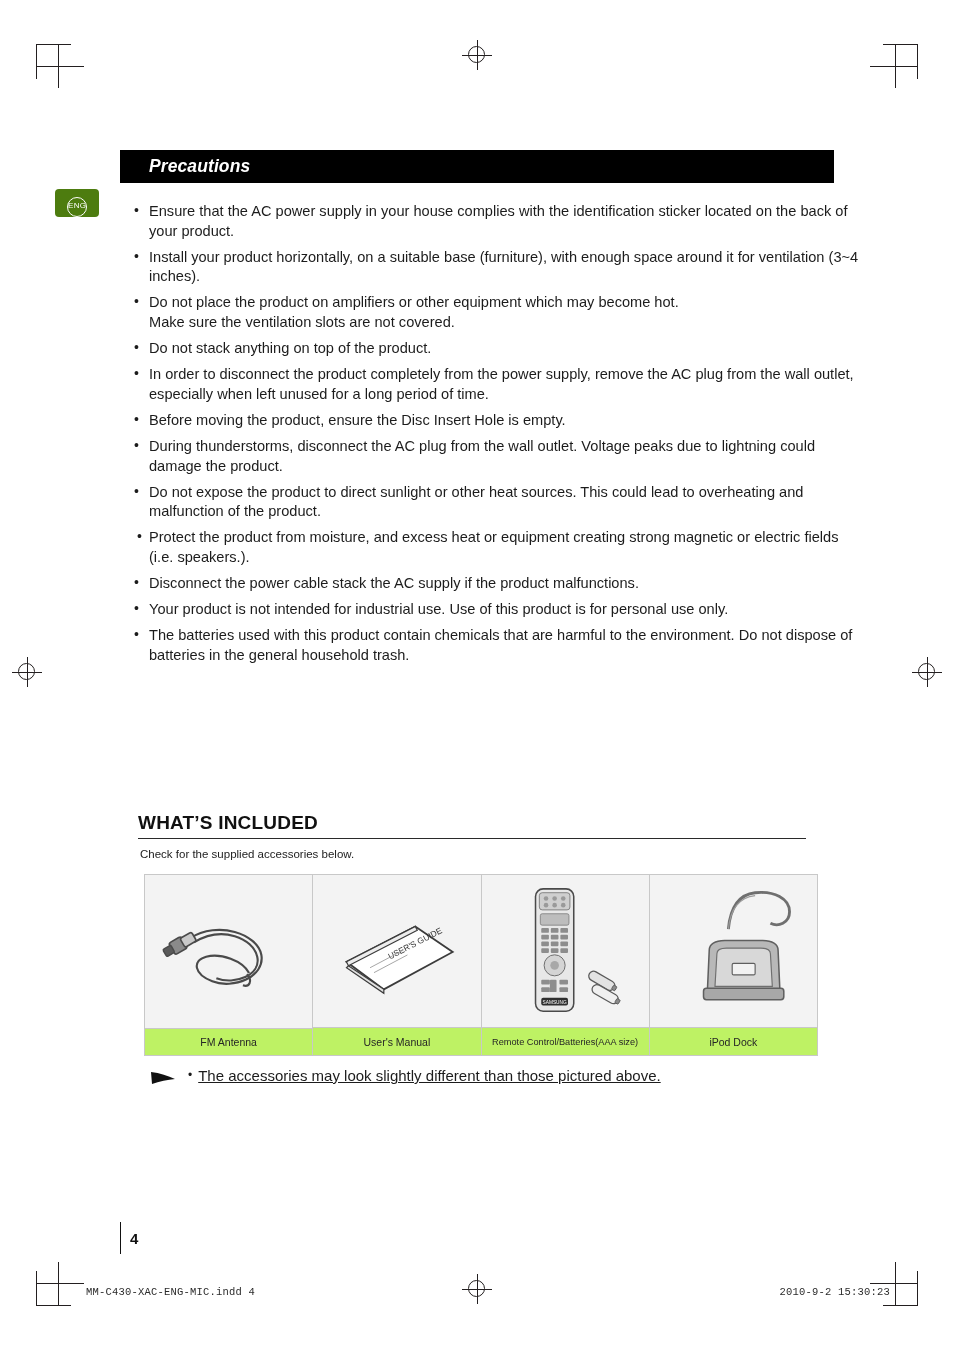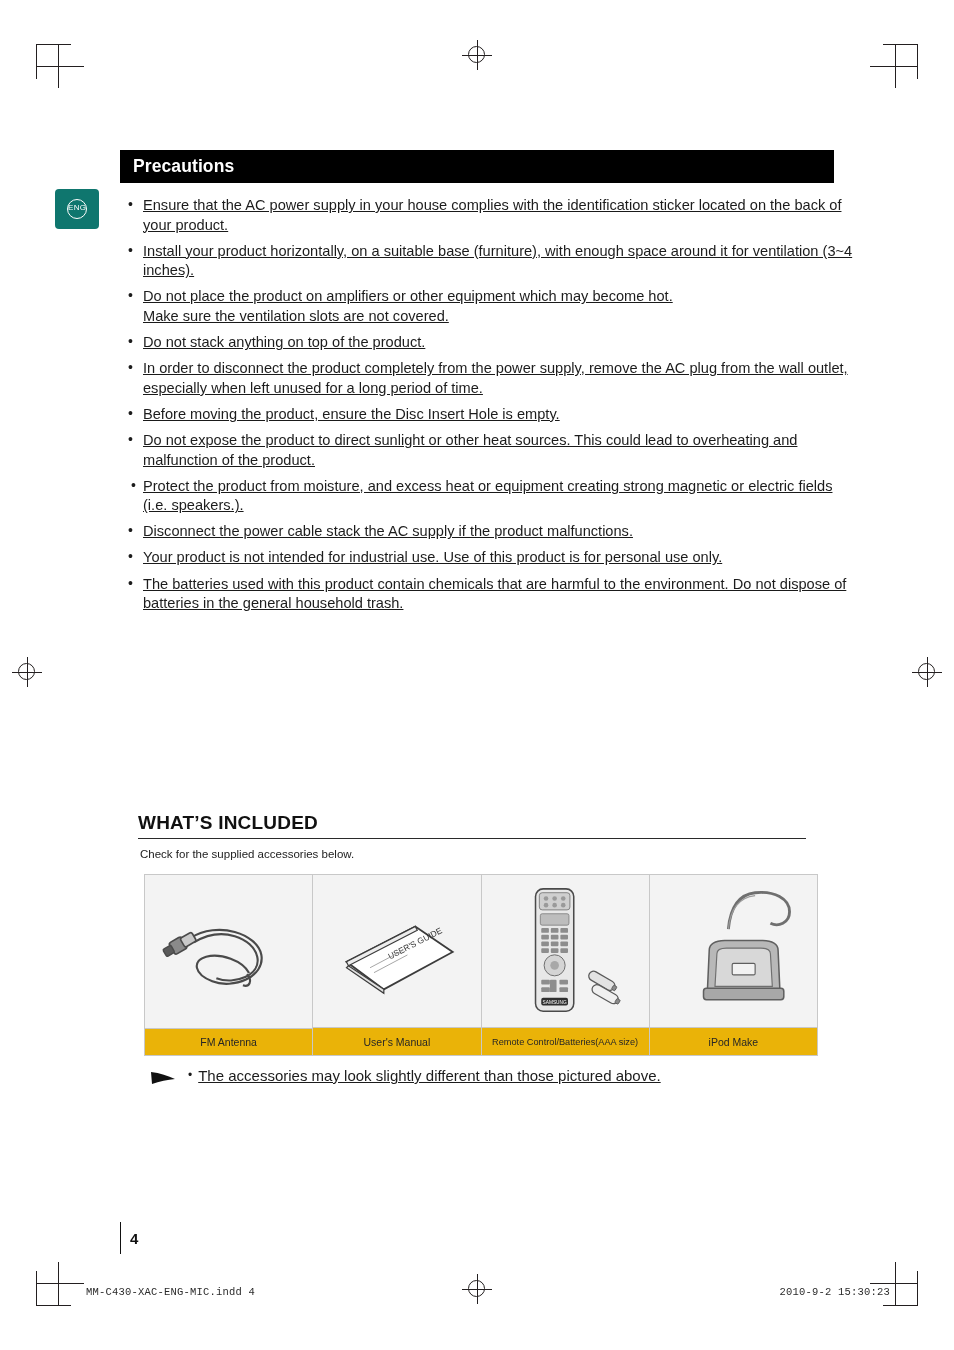--- a/index.html
+++ b/index.html
@@ -74,25 +74,25 @@
     position: absolute;
     left: 0; top: 0;
     width: 954px; height: 1350px;
   }
 
   .eng-tab {
     position: absolute;
     left: 55px;
     top: 189px;
     width: 44px;
-    height: 40px;
-    background: #0f766e;
+    height: 28px;
+    background: #4d7c0f;
     border-radius: 4px;
     display: flex;
-    align-items: center;
+    align-items: flex-end;
     justify-content: center;
   }
   .eng-tab span {
     color: #ffffff;
     font-size: 10px;
     letter-spacing: .3px;
     border: 1px solid #ffffff;
     border-radius: 50%;
     width: 18px;
     height: 18px;
@@ -105,37 +105,37 @@
     position: absolute;
     left: 120px;
     top: 150px;
     width: 714px;
     height: 33px;
     background: #000000;
     display: flex;
     align-items: center;
   }
   .section-bar h2 {
-    margin: 0;
+    margin: 16px;
     padding-left: 13px;
     color: #ffffff;
     font-size: 17.5px;
     font-weight: bold;
     letter-spacing: .1px;
+    font-style: italic;
   }
 
   ul.precautions {
     position: absolute;
     left: 120px;
     top: 192px;
     width: 730px;
-    margin: 4px;
+    margin: 10px;
     padding: 0;
     list-style: none;
-    text-decoration: underline;
   }
   ul.precautions li {
     position: relative;
     padding-left: 19px;
     margin-bottom: 6.5px;
     font-size: 14.6px;
     line-height: 19.6px;
     color: #1c1c1c;
   }
   ul.precautions li:before {
@@ -197,21 +197,21 @@
   .acc-cell:last-child { border-right: 1px solid #c8c8c8; }
   .acc-art {
     flex: 1 1 auto;
     position: relative;
     background: #f3f3f3;
     overflow: hidden;
   }
   .acc-label {
     height: 28px;
     border-top: 1px solid #c8c8c8;
-    background: #eab308;
+    background: #bef264;
     display: flex;
     align-items: center;
     justify-content: center;
     font-size: 10.5px;
     color: #262626;
     padding: 0 2px;
     box-sizing: border-box;
   }
   .acc-label.small { font-size: 9.2px; }
 
@@ -326,20 +326,21 @@
   </div>
 
   <ul class="precautions">
     <li>Ensure that the AC power supply in your house complies with the identification sticker located on the back of your product.</li>
     <li>Install your product horizontally, on a suitable base (furniture), with enough space around it for ventilation (3~4 inches).</li>
     <li style="white-space: pre-line;">Do not place the product on amplifiers or other equipment which may become hot.
 Make sure the ventilation slots are not covered.</li>
     <li>Do not stack anything on top of the product.</li>
     <li>In order to disconnect the product completely from the power supply, remove the AC plug from the wall outlet, especially when left unused for a long period of time.</li>
     <li>Before moving the product, ensure the Disc Insert Hole is empty.</li>
+    <li>During thunderstorms, disconnect the AC plug from the wall outlet. Voltage peaks due to lightning could damage the product.</li>
     <li>Do not expose the product to direct sunlight or other heat sources. This could lead to overheating and malfunction of the product.</li>
     <li class="indent-bullet">Protect the product from moisture, and excess heat or equipment creating strong magnetic or electric fields (i.e. speakers.).</li>
     <li>Disconnect the power cable stack the AC supply if the product malfunctions.</li>
     <li>Your product is not intended for industrial use. Use of this product is for personal use only.</li>
     <li>The batteries used with this product contain chemicals that are harmful to the environment. Do not dispose of batteries in the general household trash.</li>
   </ul>
 
   <div class="wi-title">WHAT’S INCLUDED</div>
   <div class="wi-rule"></div>
   <div class="wi-sub">Check for the supplied accessories below.</div>
@@ -439,21 +440,21 @@
       <div class="acc-art">
         <svg viewBox="0 0 175 150" width="100%" height="100%" preserveAspectRatio="xMidYMid meet">
           <path d="M82 52 C84 30, 92 16, 110 14 C130 12, 146 20, 146 34 C146 46, 134 50, 126 46" fill="none" stroke="#6f6f6f" stroke-width="3"></path>
           <path d="M82 52 C84 32, 92 19, 110 17" fill="none" stroke="#9b9b9b" stroke-width="1.2"></path>
           <path d="M60 118 L62 74 C62 68, 68 64, 78 64 L118 64 C128 64, 134 68, 134 74 L136 118 Z" fill="#b8b8b8" stroke="#5f5f5f" stroke-width="1.6"></path>
           <path d="M68 112 L70 78 C70 74, 74 72, 80 72 L116 72 C122 72, 126 74, 126 78 L128 112 Z" fill="#d8d8d8" stroke="#6f6f6f" stroke-width="1.2"></path>
           <rect x="86" y="88" width="24" height="12" rx="1.5" fill="#f2f2f2" stroke="#5f5f5f" stroke-width="1.2"></rect>
           <rect x="56" y="114" width="84" height="12" rx="3" fill="#a8a8a8" stroke="#5f5f5f" stroke-width="1.6"></rect>
         </svg>
       </div>
-      <div class="acc-label">iPod Make</div>
+      <div class="acc-label">iPod Dock</div>
     </div>
   </div>
 
   <div class="note">
     <svg class="arrow" viewBox="0 0 26 16">
       <path d="M1 2 C10 3, 18 6, 25 9 C18 9.8, 9 11.5, 2 14" fill="#111111"></path>
     </svg>
     <span class="note-bullet">•</span>
     <span class="note-text">The accessories may look slightly different than those pictured above.</span>
   </div>

